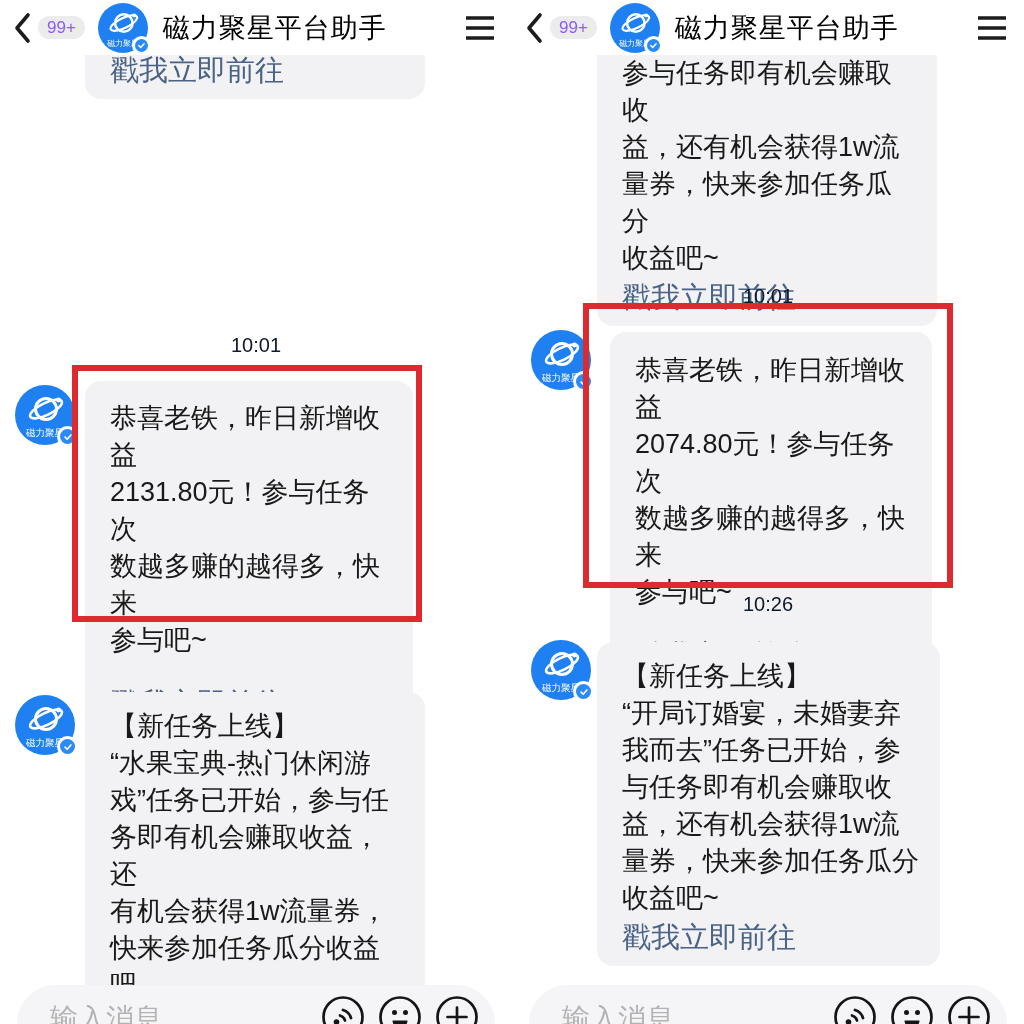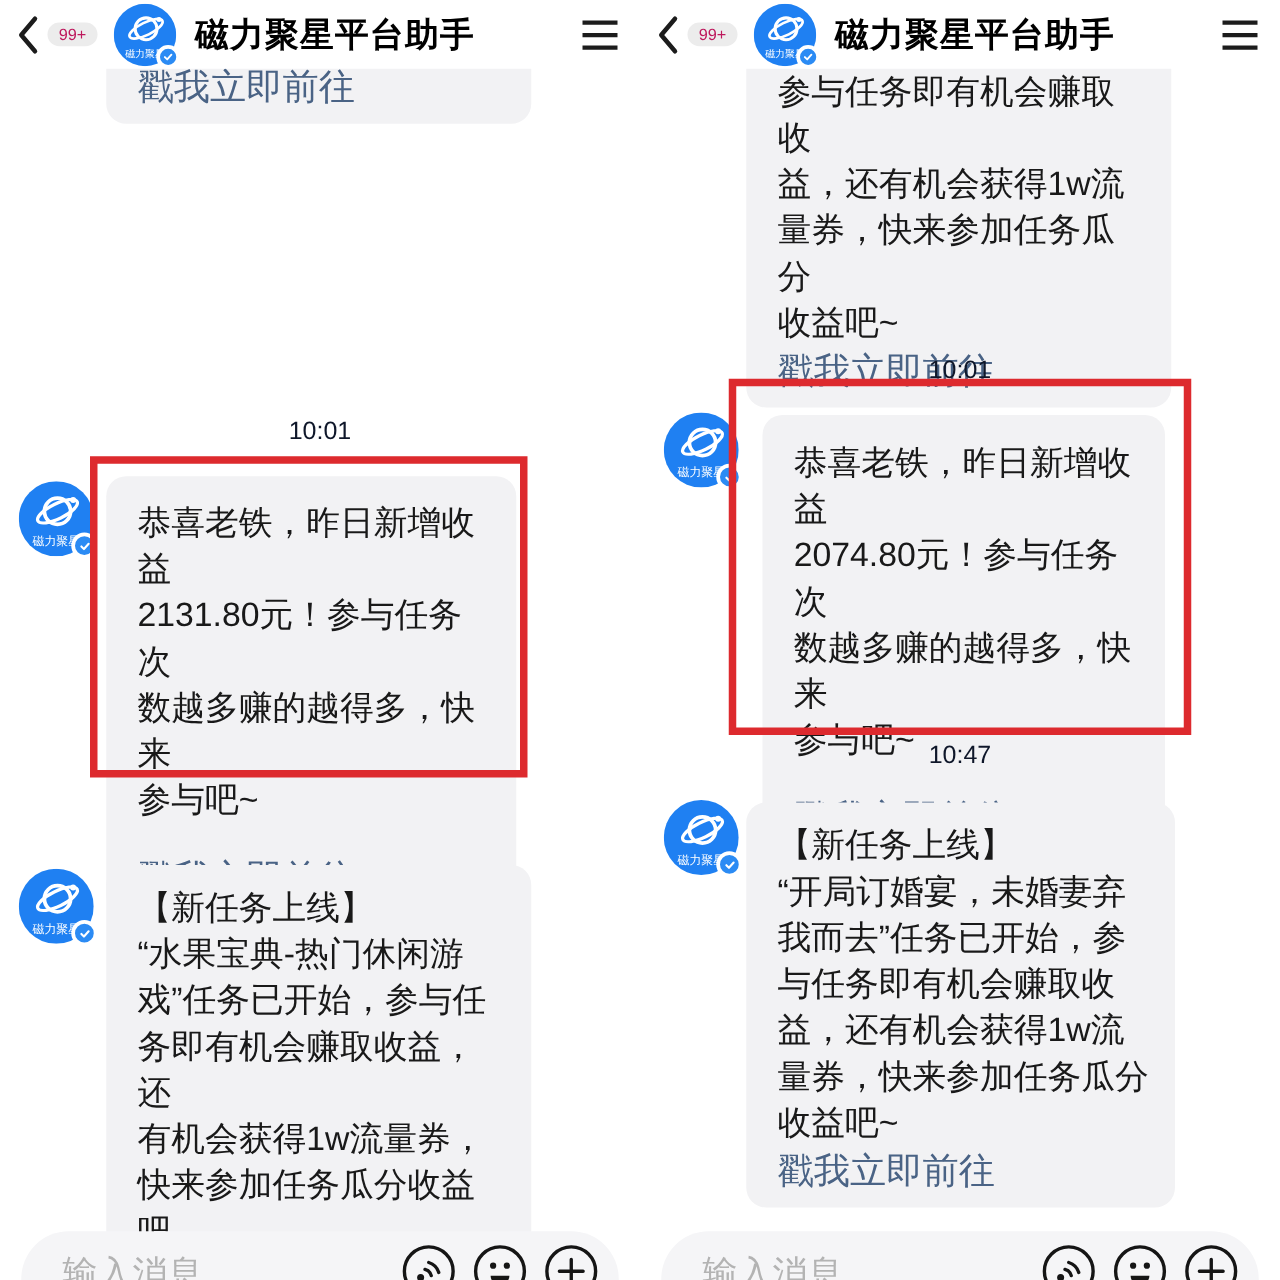--- a/index.html
+++ b/index.html
@@ -5,24 +5,24 @@
   html,body{margin:0;padding:0;background:#ffffff;}
   body{width:1024px;height:1024px;overflow:hidden;position:relative;
        font-family:"Liberation Sans","DejaVu Sans",sans-serif;}
   .panel{position:absolute;top:0;width:512px;height:1024px;overflow:hidden;background:#fff;}
   #panel-left{left:0;} #panel-right{left:512px;}
 
   
   .header{position:absolute;top:0;left:0;width:512px;height:55px;background:#fff;z-index:30;
           display:flex;align-items:center;}
   .back{display:flex;align-items:center;margin-left:12px;cursor:pointer;}
-  .pill{background:#ececec;color:#be185d;font-size:13px;border-radius:15px;
+  .pill{background:#ececec;color:#8b5cf6;font-size:17px;border-radius:15px;
         padding:3px 9px;margin-left:4px;line-height:1;}
   .hav{margin-left:13px;}
-  .title{font-size:27px;font-weight:700;color:#000;margin-left:15px;letter-spacing:1px;}
+  .title{font-size:27px;font-weight:400;color:#000;margin-left:15px;letter-spacing:1px;}
   .menu{position:absolute;right:16px;top:14px;}
 
   
   .avatar{position:absolute;z-index:5;}
   .vbadge{position:absolute;right:-3px;bottom:-2px;width:15px;height:15px;background:#2b8bf4;
           border:3px solid #fff;border-radius:50%;display:flex;align-items:center;justify-content:center;}
   .header .avatar{position:relative;}
 
   
   .bubble{position:absolute;background:#f2f2f4;border-radius:16px;z-index:1;
@@ -177,21 +177,21 @@
   </div>
 
   <div class="bubble" style="left:98px;top:332px;width:322px;padding-top:20px;">
     <div class="msg-text">恭喜老铁，昨日新增收益
 2074.80元！参与任务次
 数越多赚的越得多，快来
 参与吧~</div>
     <div class="msg-link gap-link">戳我立即前往</div>
   </div>
 
-  <div class="ts" style="top:593px;">10:47</div>
+  <div class="ts" style="top:593px;">10:26</div>
 
   <div class="avatar" style="left:19px;top:640px;width:60px;height:60px;">
     <svg width="60" height="60" viewBox="0 0 60 60">
         <use href="#planet-logo"></use>
       </svg>
     <div class="vbadge">
       <svg width="10" height="10" viewBox="0 0 12 12">
           <path d="M2.5 6.2 L5 8.7 L9.5 3.6" fill="none" stroke="#fff" stroke-width="2" stroke-linecap="round" stroke-linejoin="round"></path>
         </svg>
     </div>

